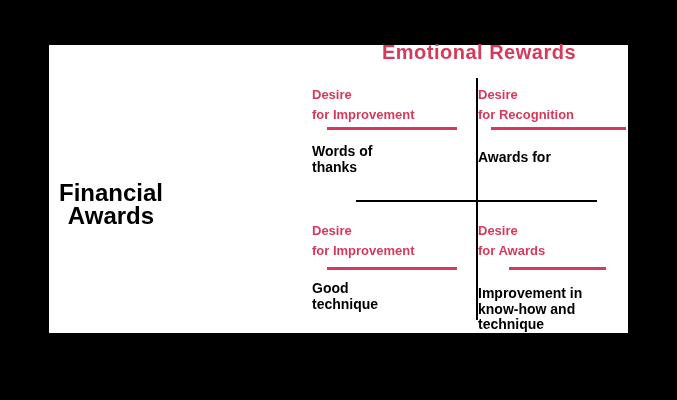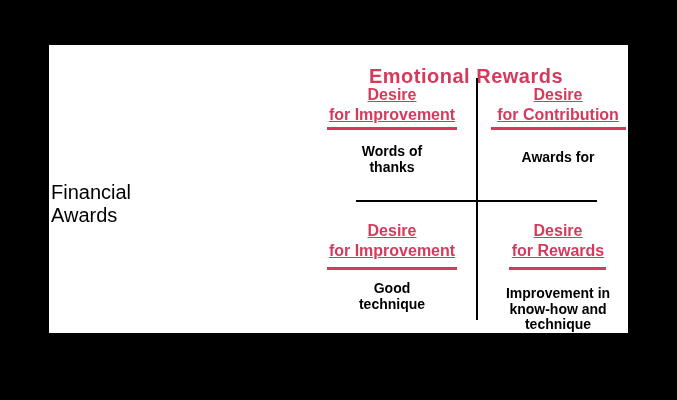--- a/index.html
+++ b/index.html
@@ -9,45 +9,43 @@
     --backdrop:#000000;
   }
   *{margin:0;padding:0;box-sizing:border-box;}
   html,body{width:677px;height:400px;overflow:hidden;}
   body{background:var(--backdrop);font-family:"Liberation Sans",sans-serif;}
   .stage{position:relative;width:677px;height:400px;background:var(--backdrop);}
   .panel{position:absolute;left:49px;top:45px;width:579px;height:288px;background:var(--panel);}
 
   .chart-title{
     position:absolute;left:320px;top:-3px;width:220px;
-    text-align:left;color:var(--accent);
+    text-align:center;color:var(--accent);
     font-weight:bold;font-size:20px;line-height:21px;letter-spacing:.5px;
     white-space:nowrap;
-    margin-top:24px;
   }
   .fin-label{
     position:absolute;left:2px;top:136px;width:120px;
-    color:var(--ink);font-weight:normal;font-size:20px;line-height:23px;
-    text-align:left;
+    color:var(--ink);font-weight:bold;font-size:24px;line-height:23px;
+    text-align:center;
   }
   .fin-label span{display:block;}
 
   .vline{position:absolute;left:427px;top:33px;width:2px;height:242px;background:var(--ink);}
   .hline{position:absolute;left:307px;top:155px;width:241px;height:2px;background:var(--ink);}
 
   .q-title{
-    position:absolute;width:160px;text-align:center;
-    color:var(--accent);font-weight:bold;font-size:16px;line-height:20px;
+    position:absolute;width:160px;
+    color:var(--accent);font-weight:bold;font-size:13px;line-height:20px;
     white-space:nowrap;
-    text-decoration:underline;
   }
   .q-title span{display:block;}
   .q-underline{position:absolute;height:3px;background:var(--accent);}
   .q-caption{
-    position:absolute;width:160px;text-align:center;
+    position:absolute;width:160px;text-align:left;
     color:var(--ink);font-weight:bold;font-size:14px;line-height:15.5px;
   }
   .q-caption span{display:block;}
 
   
   .q1-title{left:263px;top:40px;}
   .q1-underline{left:278px;top:82px;width:130px;}
   .q1-caption{left:263px;top:99px;}
   
   .q2-title{left:429px;top:40px;}
@@ -83,40 +81,40 @@
       <span>for Improvement</span>
     </div>
     <div class="q-underline q1-underline"></div>
     <div class="q-caption q1-caption">
       <span>Words of</span>
       <span>thanks</span>
     </div>
 
     <div class="q-title q2-title">
       <span>Desire</span>
-      <span>for Contribution</span>
+      <span>for Recognition</span>
     </div>
     <div class="q-underline q2-underline"></div>
     <div class="q-caption q2-caption">
       <span>Awards for</span>
     </div>
 
     <div class="q-title q3-title">
       <span>Desire</span>
       <span>for Improvement</span>
     </div>
     <div class="q-underline q3-underline"></div>
     <div class="q-caption q3-caption">
       <span>Good</span>
       <span>technique</span>
     </div>
 
     <div class="q-title q4-title">
       <span>Desire</span>
-      <span>for Rewards</span>
+      <span>for Awards</span>
     </div>
     <div class="q-underline q4-underline"></div>
     <div class="q-caption q4-caption">
       <span>Improvement in</span>
       <span>know-how and</span>
       <span>technique</span>
     </div>
 
   </div>
 </div>

